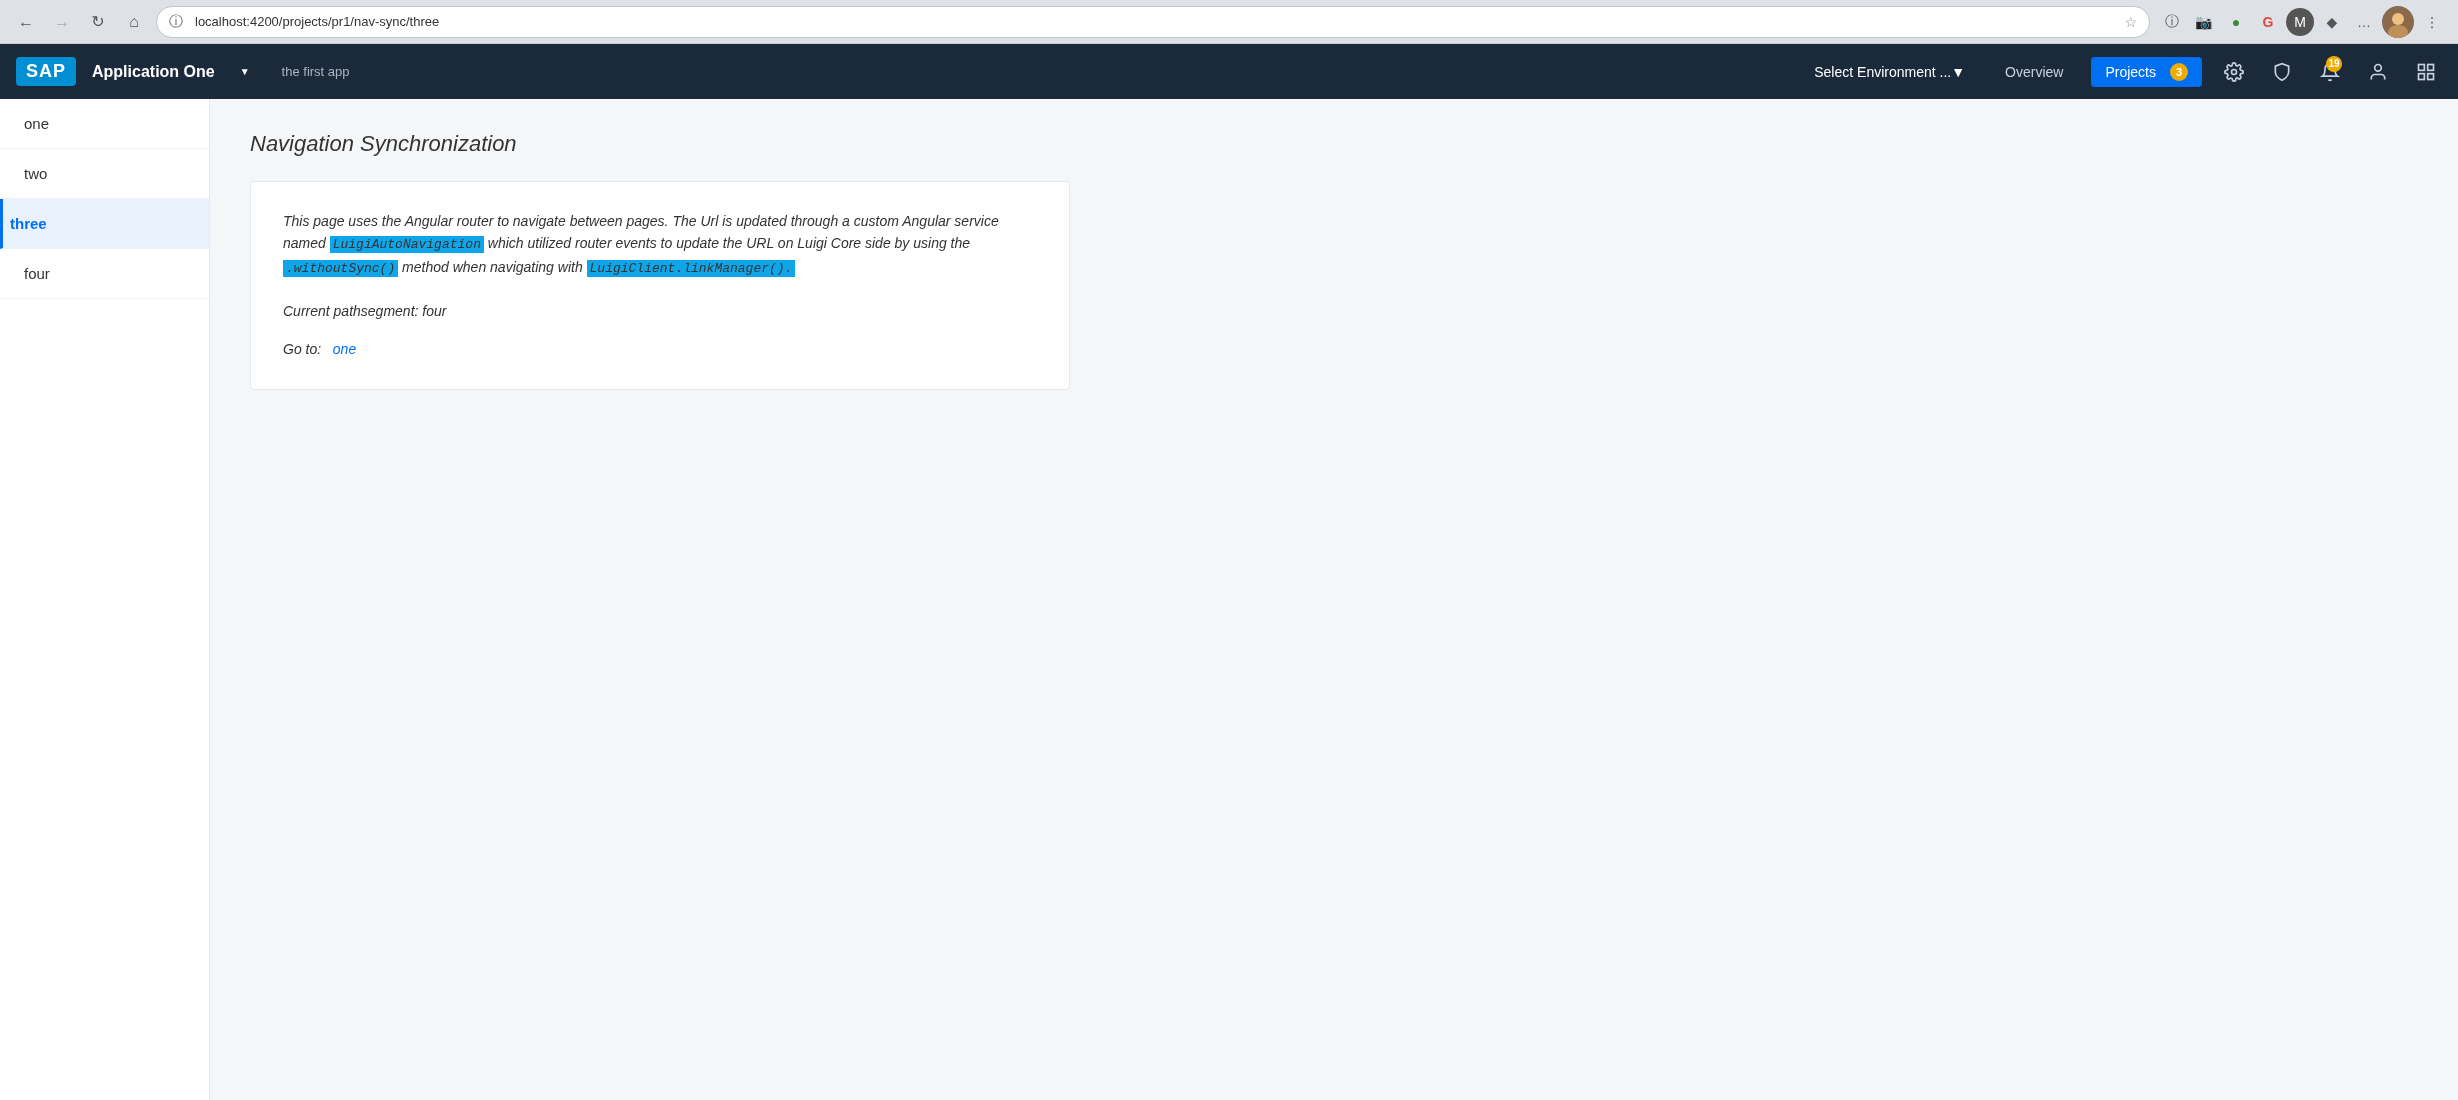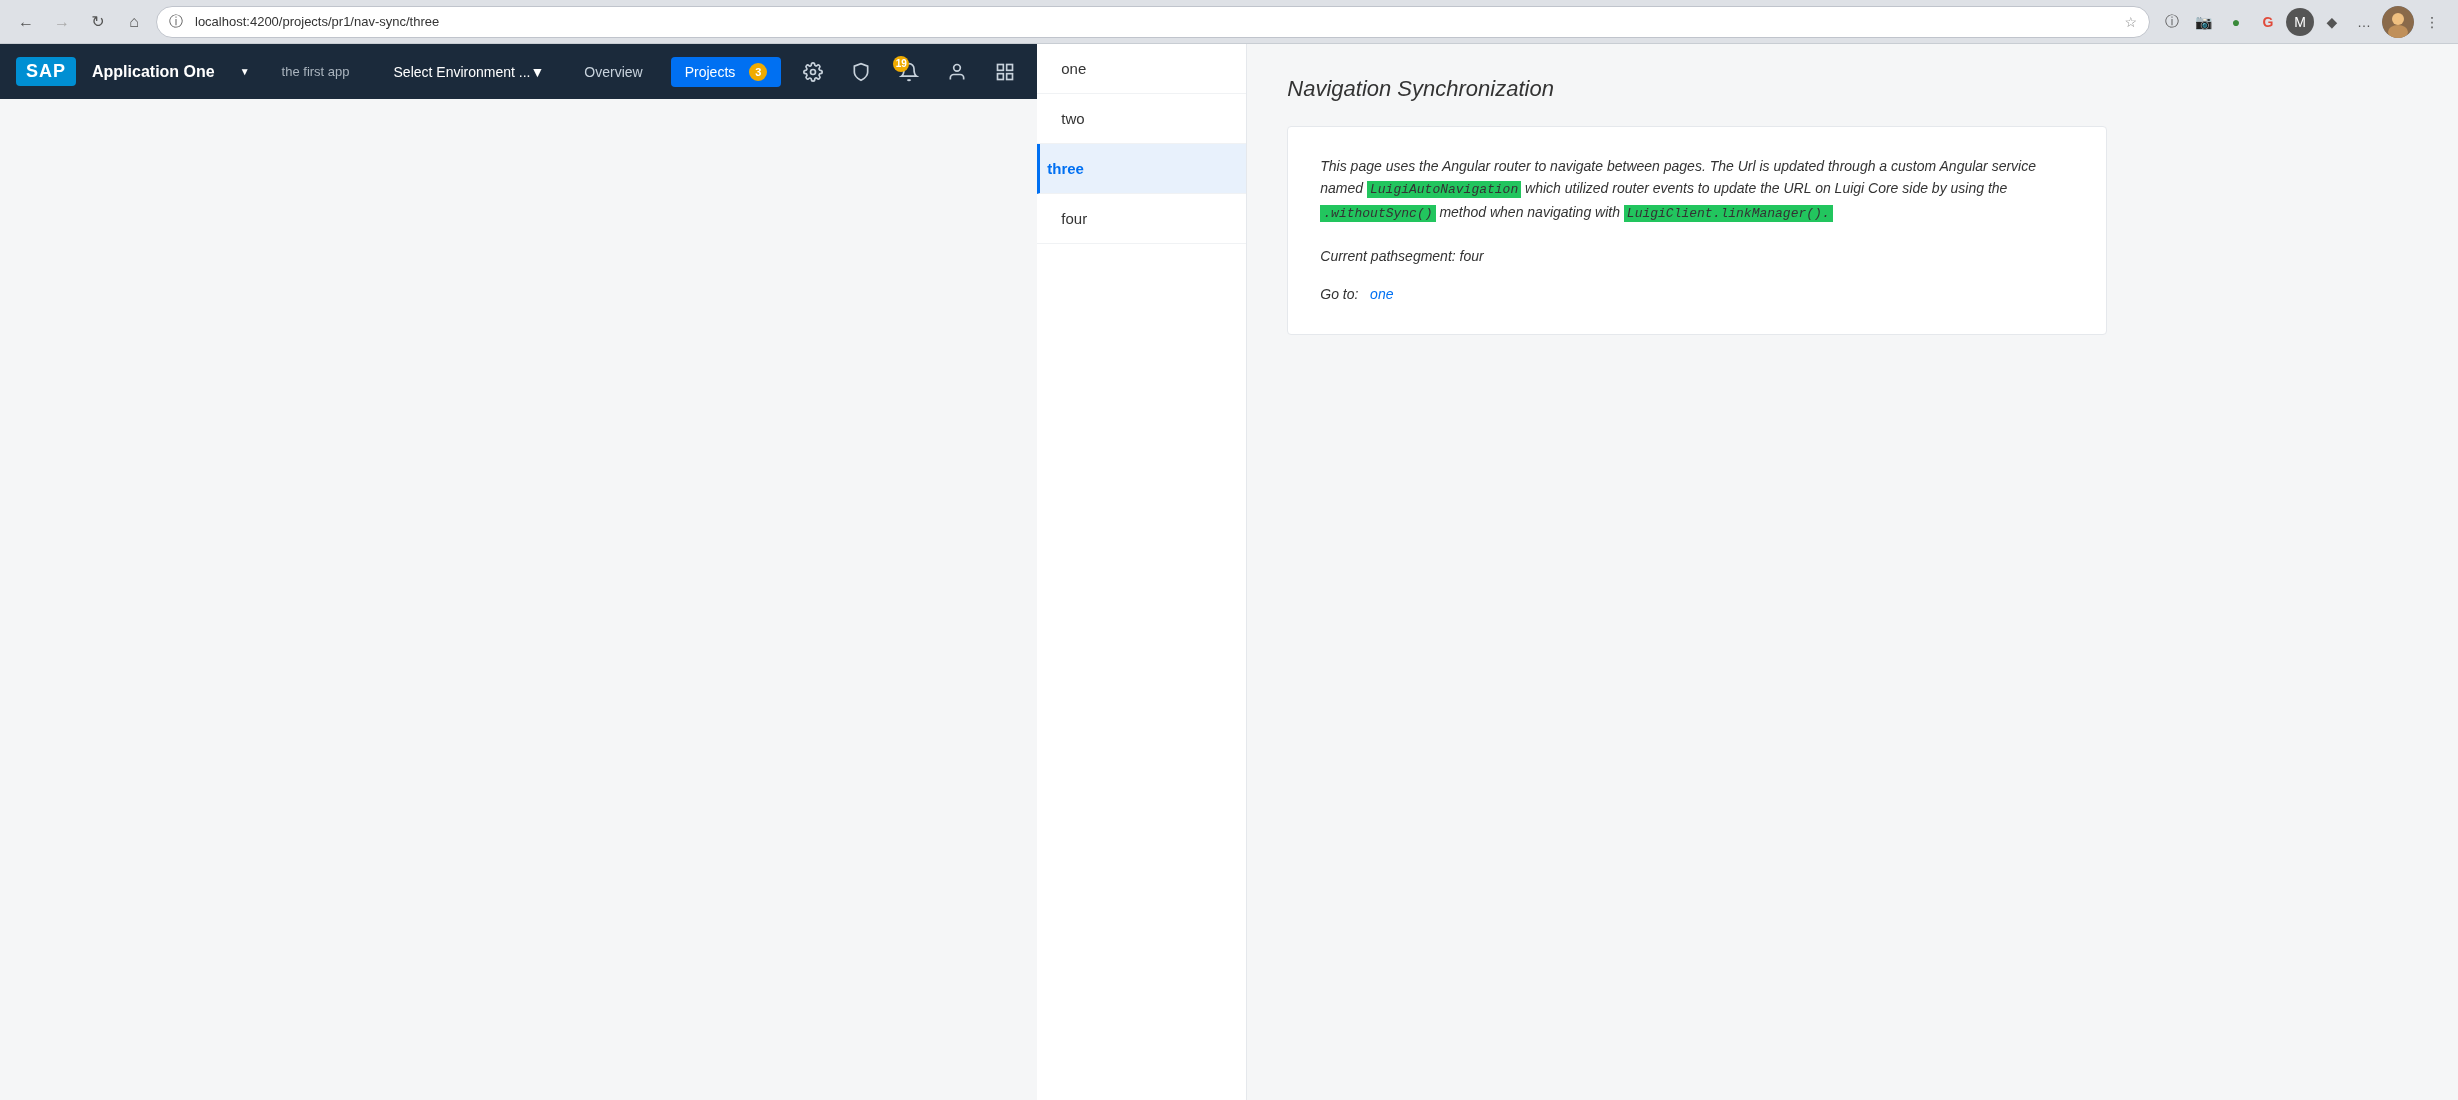--- a/index.html
+++ b/index.html
@@ -51,21 +51,21 @@
       width: 28px; height: 28px;
       background: none; border: none;
       cursor: pointer;
       display: flex; align-items: center; justify-content: center;
       border-radius: 50%;
       color: #555;
       font-size: 14px;
     }
 
     
-    .app-shell { display: flex; height: calc(100vh - 44px); }
+    .app-shell { display: flex; flex-direction: column; height: calc(100vh - 44px); }
 
     
     .top-nav {
       background: #1b2a3b;
       height: 55px;
       display: flex;
       align-items: center;
       padding: 0 16px;
       gap: 16px;
       flex-shrink: 0;
@@ -136,21 +136,21 @@
       color: #c8d2dc;
       font-size: 18px;
       cursor: pointer;
       padding: 6px;
       border-radius: 4px;
       display: flex; align-items: center; justify-content: center;
       position: relative;
     }
     .notif-badge {
       position: absolute;
-      top: 0; right: 16px;
+      top: 0; right: 4px;
       background: #f0ab00;
       color: white;
       border-radius: 50%;
       width: 16px; height: 16px;
       font-size: 10px;
       display: flex; align-items: center; justify-content: center;
       font-weight: bold;
     }
     .avatar {
       width: 32px; height: 32px;
@@ -214,21 +214,21 @@
       line-height: 1.6;
     }
     .content-text {
       font-size: 14px;
       color: #333;
       margin-bottom: 20px;
     }
     code {
       font-family: 'Courier New', monospace;
       font-size: 13px;
-      background: #22c55e;
+      background: #0ea5e9;
       padding: 1px 3px;
     }
     .pathsegment-line {
       font-size: 14px;
       color: #333;
       margin-bottom: 16px;
     }
     .goto-line {
       font-size: 14px;
       color: #333;

